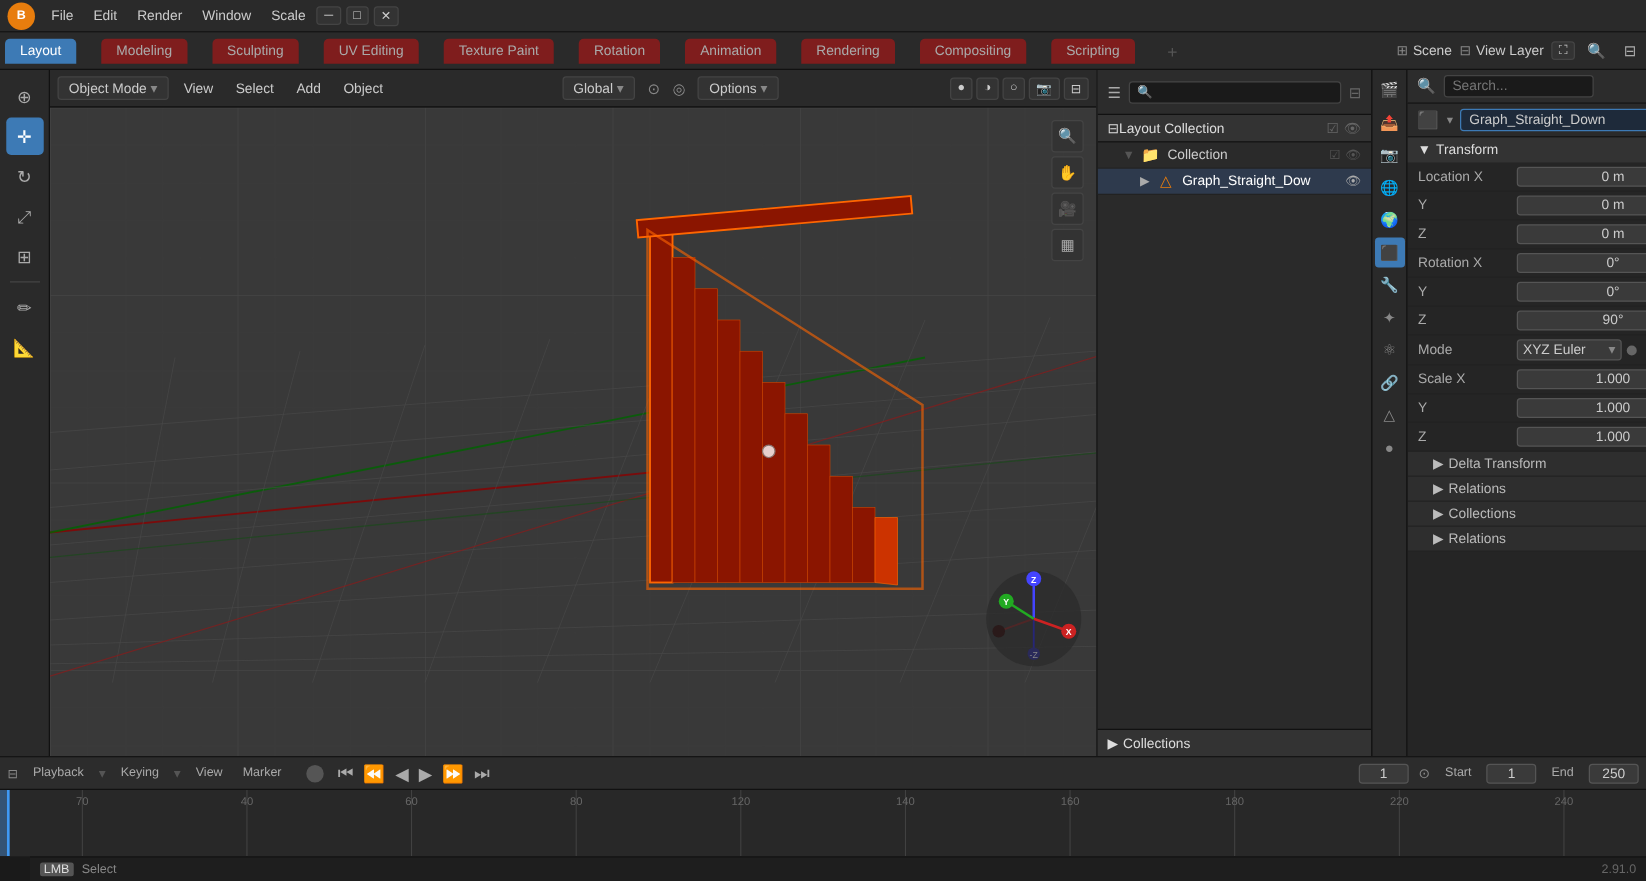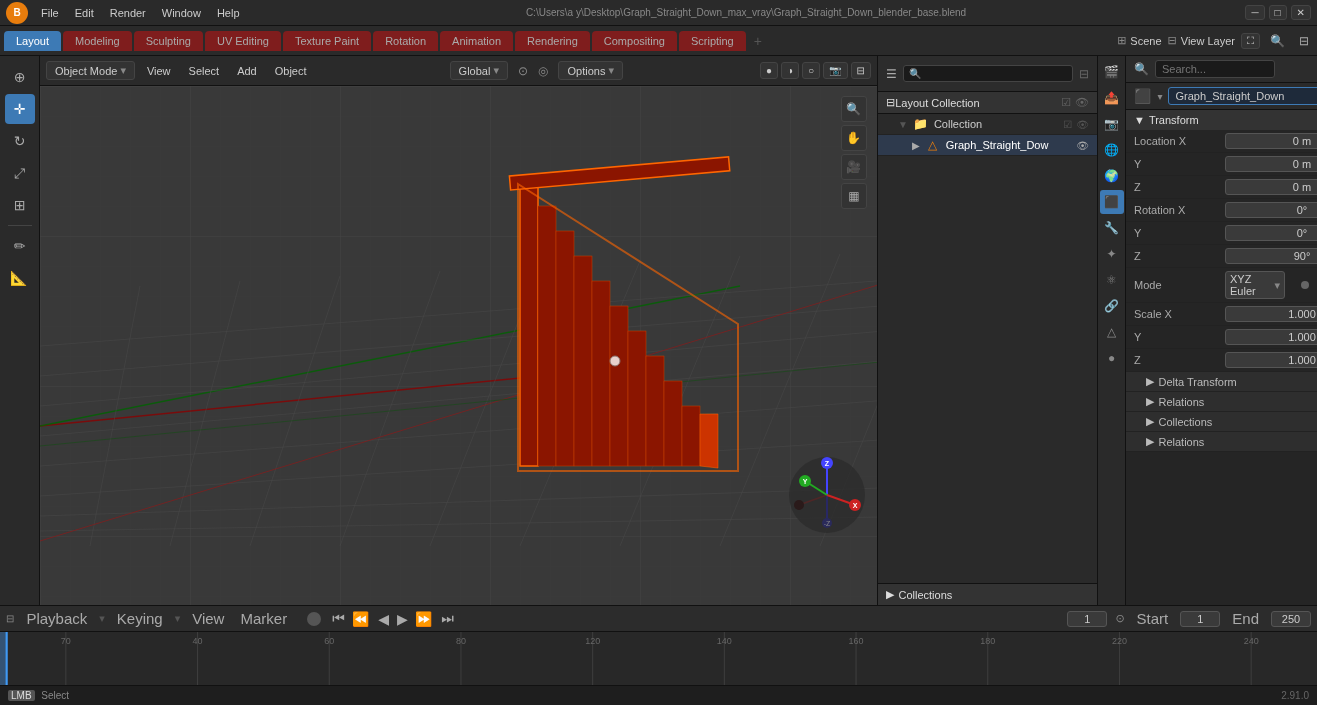--- a/index.html
+++ b/index.html
@@ -65,21 +65,21 @@
 
     
     .workspace-tabs {
       background: #2a2a2a;
       height: 30px;
       display: flex;
       align-items: center;
       padding: 0 4px;
       border-bottom: 1px solid #111;
       flex-shrink: 0;
-      gap: 2px;
+      gap: 20px;
     }
     .ws-tab {
       padding: 4px 12px;
       border-radius: 4px 4px 0 0;
       cursor: pointer;
       font-size: 11px;
       color: #aaa;
       background: #7f1d1d;
     }
     .ws-tab.active {
@@ -321,21 +321,21 @@
       padding: 4px 8px;
       display: flex; align-items: center; gap: 4px;
       cursor: pointer;
       color: #ddd;
     }
 
     .prop-row {
       padding: 3px 8px;
       display: flex;
       align-items: center;
-      gap: 16px;
+      gap: 4px;
       border-bottom: 1px solid #222;
     }
     .prop-label {
       color: #aaa;
       width: 75px;
       flex-shrink: 0;
       font-size: 11px;
     }
     .prop-value-input {
       background: #3a3a3a;
@@ -387,21 +387,21 @@
     .timeline-controls {
       height: 26px;
       background: #2c2c2c;
       display: flex;
       align-items: center;
       padding: 0 6px;
       gap: 8px;
       border-bottom: 1px solid #111;
     }
     .tl-btn {
-      color: #aaa; cursor: pointer; font-size: 15px;
+      color: #aaa; cursor: pointer; font-size: 10px;
       padding: 1px 4px;
     }
     .tl-sep { color: #555; }
     .tl-transport {
       display: flex; gap: 2px; align-items: center;
     }
     .tl-transport span {
       font-size: 14px; color: #aaa; cursor: pointer; padding: 0 3px;
     }
     .tl-frame-info {
@@ -427,20 +427,21 @@
     
     .status-bar {
       height: 20px;
       background: #1e1e1e;
       display: flex;
       align-items: center;
       padding: 0 8px;
       gap: 20px;
       border-top: 1px solid #111;
       flex-shrink: 0;
+      margin-left: 24px;
     }
     .status-item {
       color: #888; font-size: 10px;
     }
     .status-version {
       margin-left: auto;
       color: #666; font-size: 10px;
     }
 
     
@@ -462,22 +463,21 @@
 <body>
 
 <div class="top-menu">
   <div class="top-menu-logo">
     <span>B</span>
   </div>
   <span class="top-menu-item">File</span>
   <span class="top-menu-item">Edit</span>
   <span class="top-menu-item">Render</span>
   <span class="top-menu-item">Window</span>
-  <span class="top-menu-item">Help</span>
-  <span class="title-bar-text">C:\Users\a y\Desktop\Graph_Straight_Down_max_vray\Graph_Straight_Down_blender_base.blend</span>
+  <span class="top-menu-item">Scale</span>
   <div class="top-right-controls">
     <div class="icon-btn">─</div>
     <div class="icon-btn">□</div>
     <div class="icon-btn">✕</div>
   </div>
 </div>
 
 <div class="workspace-tabs">
   <div class="ws-tab active">Layout</div>
   <div class="ws-tab">Modeling</div>

